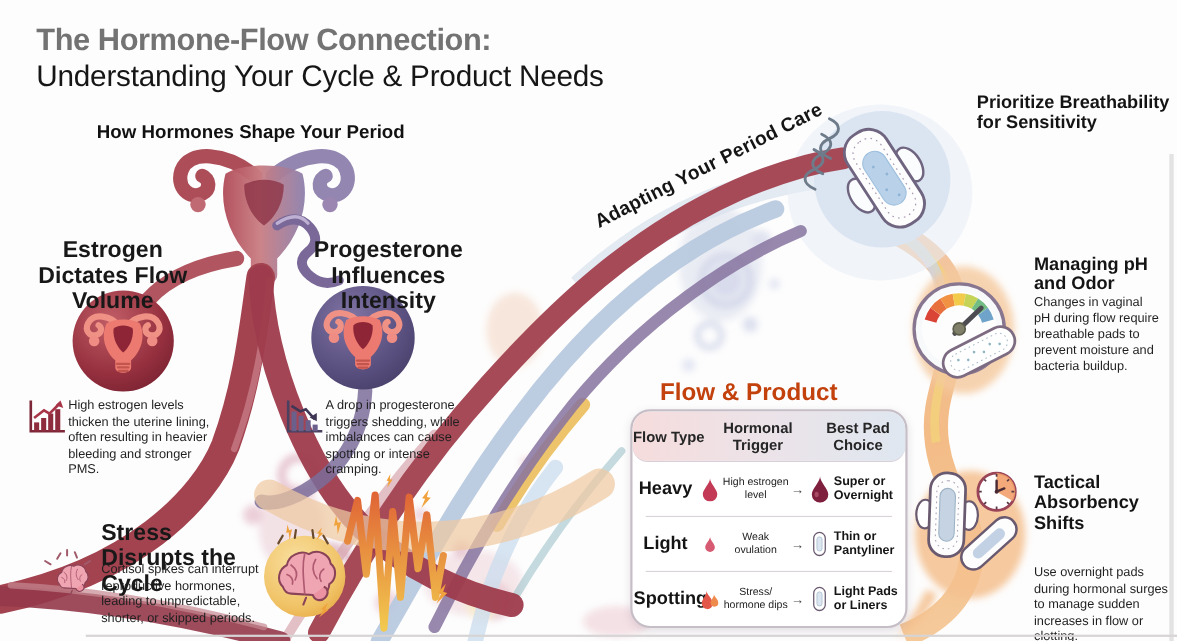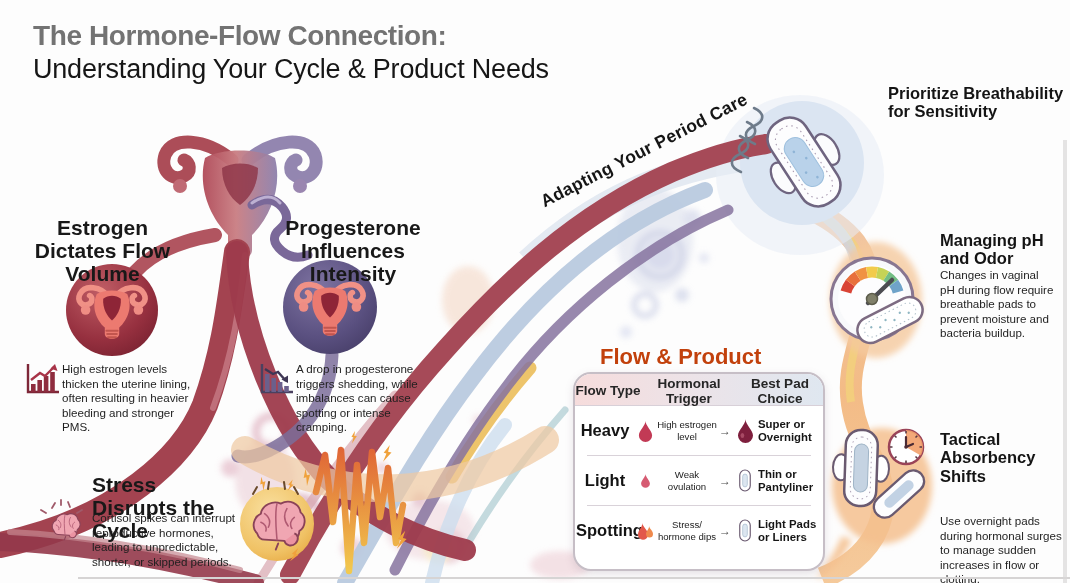--- a/index.html
+++ b/index.html
@@ -12,24 +12,24 @@
   .sec-h{font-size:17px;font-weight:700;color:#111;}
   .card-t{font-size:21px;font-weight:700;text-align:center;line-height:1.1;color:#181818;}
   .body-t{font-size:11.6px;font-weight:500;line-height:1.26;color:#1f1f1f;}
   .tip-t{font-size:16.5px;font-weight:700;line-height:1.12;color:#141414;}
   .ribbon-t{font-size:17.5px;font-weight:800;white-space:nowrap;letter-spacing:.3px;
             transform:rotate(-27deg);transform-origin:0 50%;color:#151515;}
   .guide-title{font-size:22px;font-weight:800;text-align:left;color:#c2410c;}
   .guide{position:absolute;left:573px;top:372px;width:252px;height:199px;z-index:2;
          border:2px solid #c6bec6;border-radius:18px;background:#ffffff;
          box-shadow:0 3px 8px rgba(120,100,120,.18);box-sizing:border-box;overflow:hidden;}
-  .guide-header{height:32px;background:linear-gradient(90deg,#f6dcdc,#ece3e8 48%,#dfe7f0);
+  .guide-header{height:46px;background:linear-gradient(90deg,#f6dcdc,#ece3e8 48%,#dfe7f0);
          display:grid;grid-template-columns:66px 96px 86px;align-items:center;justify-items:center;
          font-size:13.5px;font-weight:700;line-height:1.1;text-align:center;color:#262626;
-         border-bottom:1px solid #d8d0d8;padding-top:3px;box-sizing:border-box;}
+         border-bottom:1px solid #d8d0d8;padding-top:3px;box-sizing:border-box;border-radius:14px;}
   .guide-row{display:grid;grid-template-columns:58px 22px 62px 14px 26px 64px;
          align-items:center;height:49px;padding:0 1px;}
   .gdiv{height:0;border-top:1.5px solid #d9d2d9;margin:0 12px;}
   .flow-label{font-size:16.5px;font-weight:800;text-align:center;color:#141414;}
   .trigger{font-size:9.6px;font-weight:500;text-align:center;line-height:1.15;color:#222;}
   .garrow{font-size:12px;color:#4a4a4a;text-align:center;}
   .pad-text{font-size:11.4px;font-weight:700;line-height:1.12;color:#161616;}
   .cicon{display:flex;align-items:center;justify-content:center;}
   .edge-b{position:absolute;left:78px;top:577px;width:992px;height:2px;background:#d6d4d4;z-index:3;}
   .edge-r{position:absolute;left:1063px;top:140px;width:4px;height:443px;background:#d9d7d7;opacity:.7;z-index:3;}
@@ -287,20 +287,21 @@
     <circle r="17" fill="#ffffff" stroke="#9a4458" stroke-width="2.5"></circle>
     <path d="M0,0 L0,-17 A17,17 0 0 1 14.7,8.5 Z" fill="#f2a06a" opacity="0.9"></path>
     <path d="M0,-13.5 L0,-16 M9.5,-9.5 L11.3,-11.3 M13.5,0 L16,0 M9.5,9.5 L11.3,11.3 M0,13.5 L0,16 M-9.5,9.5 L-11.3,11.3 M-13.5,0 L-16,0 M-9.5,-9.5 L-11.3,-11.3" stroke="#5a3a44" stroke-width="1.6"></path>
     <path d="M0,0 L0,-10 M0,0 L7,-3" stroke="#4a2a34" stroke-width="2.2" stroke-linecap="round"></path>
     <circle r="1.8" fill="#4a2a34"></circle>
   </g>
 </svg>
 
 <div class="txt title1" style="left:33px;top:20px;">The Hormone-Flow Connection:</div>
 <div class="txt title2" style="left:33px;top:54px;">Understanding Your Cycle &amp; Product Needs</div>
+<div class="txt sec-h" style="left:88px;top:110px;">How Hormones Shape Your Period</div>
 
 <div class="txt card-t" style="left:25px;top:216px;width:155px;">Estrogen Dictates Flow Volume</div>
 <div class="txt body-t" style="left:62px;top:362px;width:132px;">High estrogen levels thicken the uterine lining, often resulting in heavier bleeding and stronger PMS.</div>
 
 <div class="txt card-t" style="left:268px;top:216px;width:170px;">Progesterone Influences Intensity</div>
 <div class="txt body-t" style="left:296px;top:362px;width:128px;">A drop in progesterone triggers shedding, while imbalances can cause spotting or intense cramping.</div>
 
 <div class="txt card-t" style="left:92px;top:473px;width:135px;text-align:left;">Stress Disrupts the Cycle</div>
 <div class="txt body-t" style="left:92px;top:511px;width:152px;">Cortisol spikes can interrupt reproductive hormones, leading to unpredictable, shorter, or skipped periods.</div>
 

